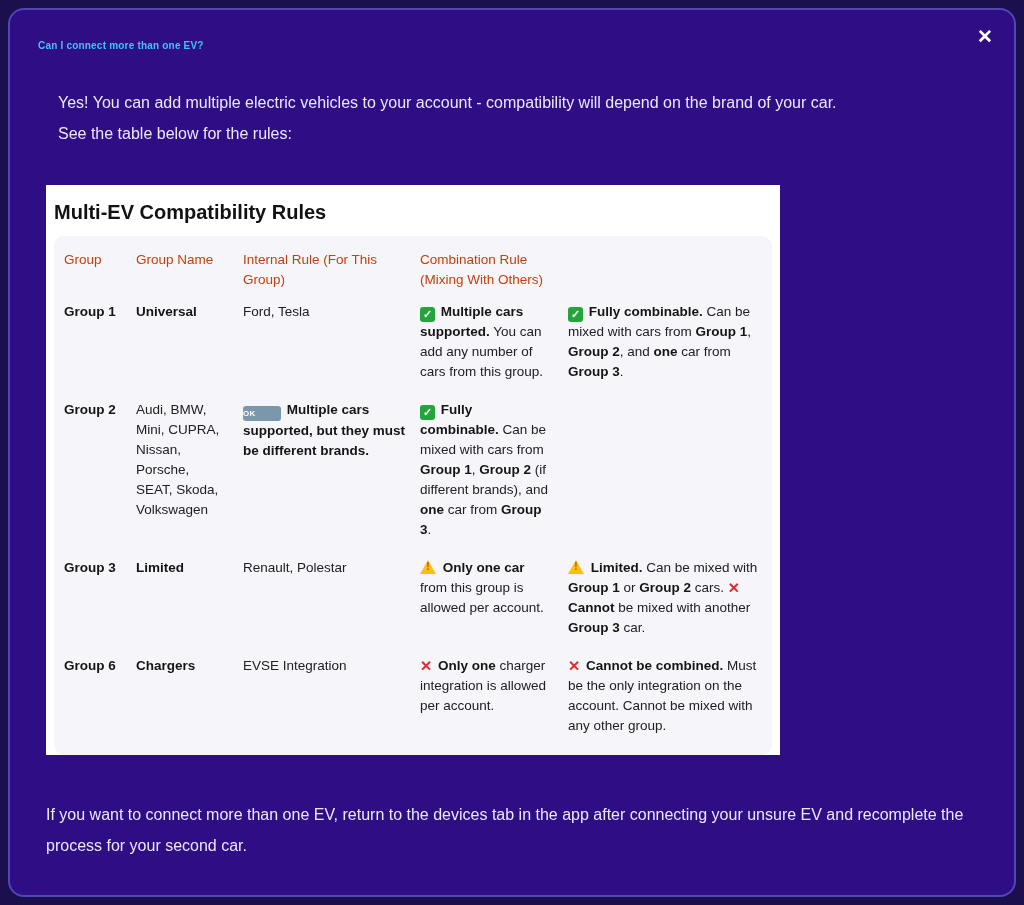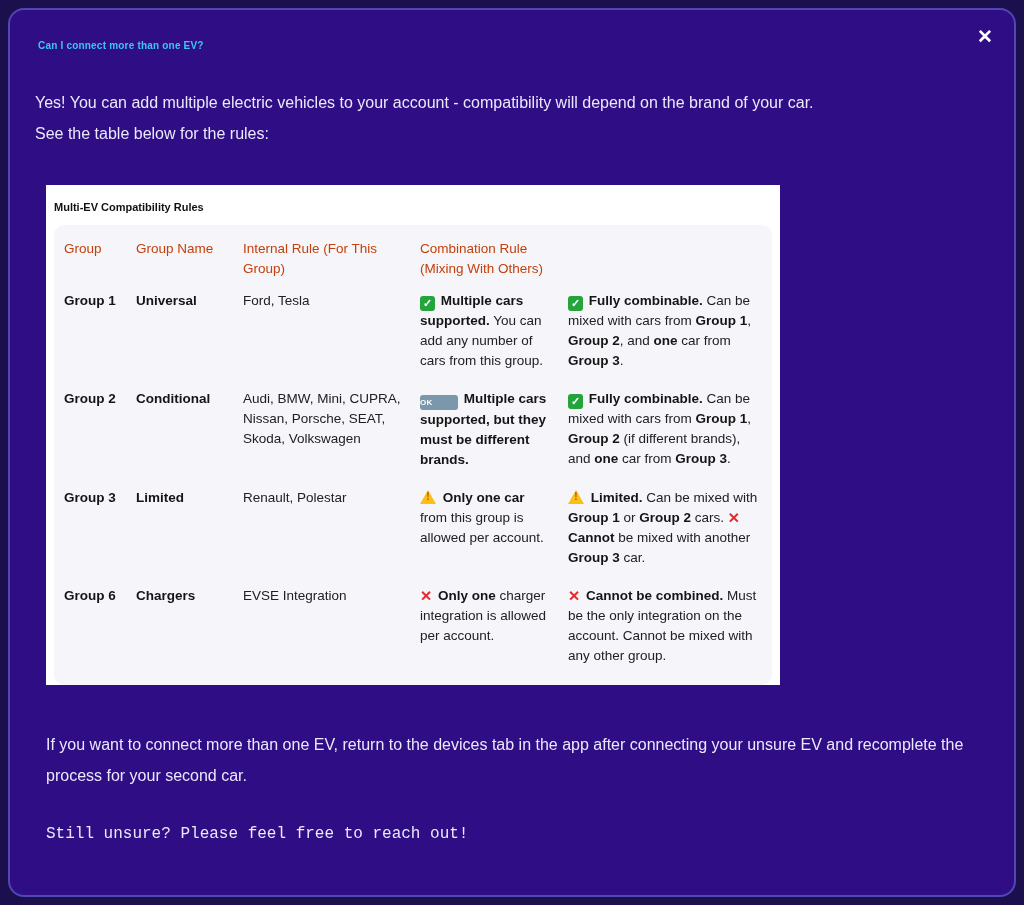--- a/index.html
+++ b/index.html
@@ -34,32 +34,32 @@
     text-align: center;
     line-height: 30px;
     cursor: pointer;
     user-select: none;
   }
   .body-text {
     color: #ece8fb;
     font-size: 16px;
     line-height: 31px;
   }
-  .intro  { margin: 36px 0 0 25px; max-width: 920px; }
+  .intro  { margin: 36px 0 0 48px; max-width: 920px; }
   .outro1 { margin: 44px 0 0 36px; max-width: 920px; }
   .outro2 { margin: 28px 0 16px 36px; max-width: 920px; font-family: Liberation Mono, monospace; }
 
   .ev-table {
     margin: 36px 0 0 36px;
     width: 734px;
     background: #ffffff;
     color: #202124;
   }
   .ev-title {
-    font-size: 11px;
+    font-size: 20px;
     font-weight: bold;
     color: #121212;
     padding: 16px 8px 12px 8px;
   }
   .ev-body {
     margin: 0 8px 8px 8px;
     background: #f6f5fa;
     border-radius: 10px;
     padding: 2px 0 10px 10px;
   }
@@ -164,21 +164,20 @@
       <div>
           <div class="trow">
             <div class="tcell cell-strong">Group 1</div>
             <div class="tcell cell-strong">Universal</div>
             <div class="tcell">Ford, Tesla</div>
             <div class="tcell"><span class="em em-check">✓</span><span> </span><b>Multiple cars supported.</b><span> You can add any number of cars from this group.</span></div>
             <div class="tcell"><span class="em em-check">✓</span><span> </span><b>Fully combinable.</b><span> Can be mixed with cars from </span><b>Group 1</b><span>, </span><b>Group 2</b><span>, and </span><b>one</b><span> car from </span><b>Group 3</b><span>.</span></div>
           </div>
           <div class="trow">
             <div class="tcell cell-strong">Group 2</div>
-            <div class="tcell cell-strong">Conditional</div>
             <div class="tcell">Audi, BMW, Mini, CUPRA, Nissan, Porsche, SEAT, Skoda, Volkswagen</div>
             <div class="tcell"><span class="em em-ok">OK</span><span> </span><b>Multiple cars supported, but they must be different brands.</b></div>
             <div class="tcell"><span class="em em-check">✓</span><span> </span><b>Fully combinable.</b><span> Can be mixed with cars from </span><b>Group 1</b><span>, </span><b>Group 2</b><span> (if different brands), and </span><b>one</b><span> car from </span><b>Group 3</b><span>.</span></div>
           </div>
           <div class="trow">
             <div class="tcell cell-strong">Group 3</div>
             <div class="tcell cell-strong">Limited</div>
             <div class="tcell">Renault, Polestar</div>
             <div class="tcell"><span class="em em-warn"></span><span> </span><b>Only one car</b><span> from this group is allowed per account.</span></div>
             <div class="tcell"><span class="em em-warn"></span><span> </span><b>Limited.</b><span> Can be mixed with </span><b>Group 1</b><span> or </span><b>Group 2</b><span> cars. </span><span class="em em-cross">✕</span><span> </span><b>Cannot</b><span> be mixed with another </span><b>Group 3</b><span> car.</span></div>

